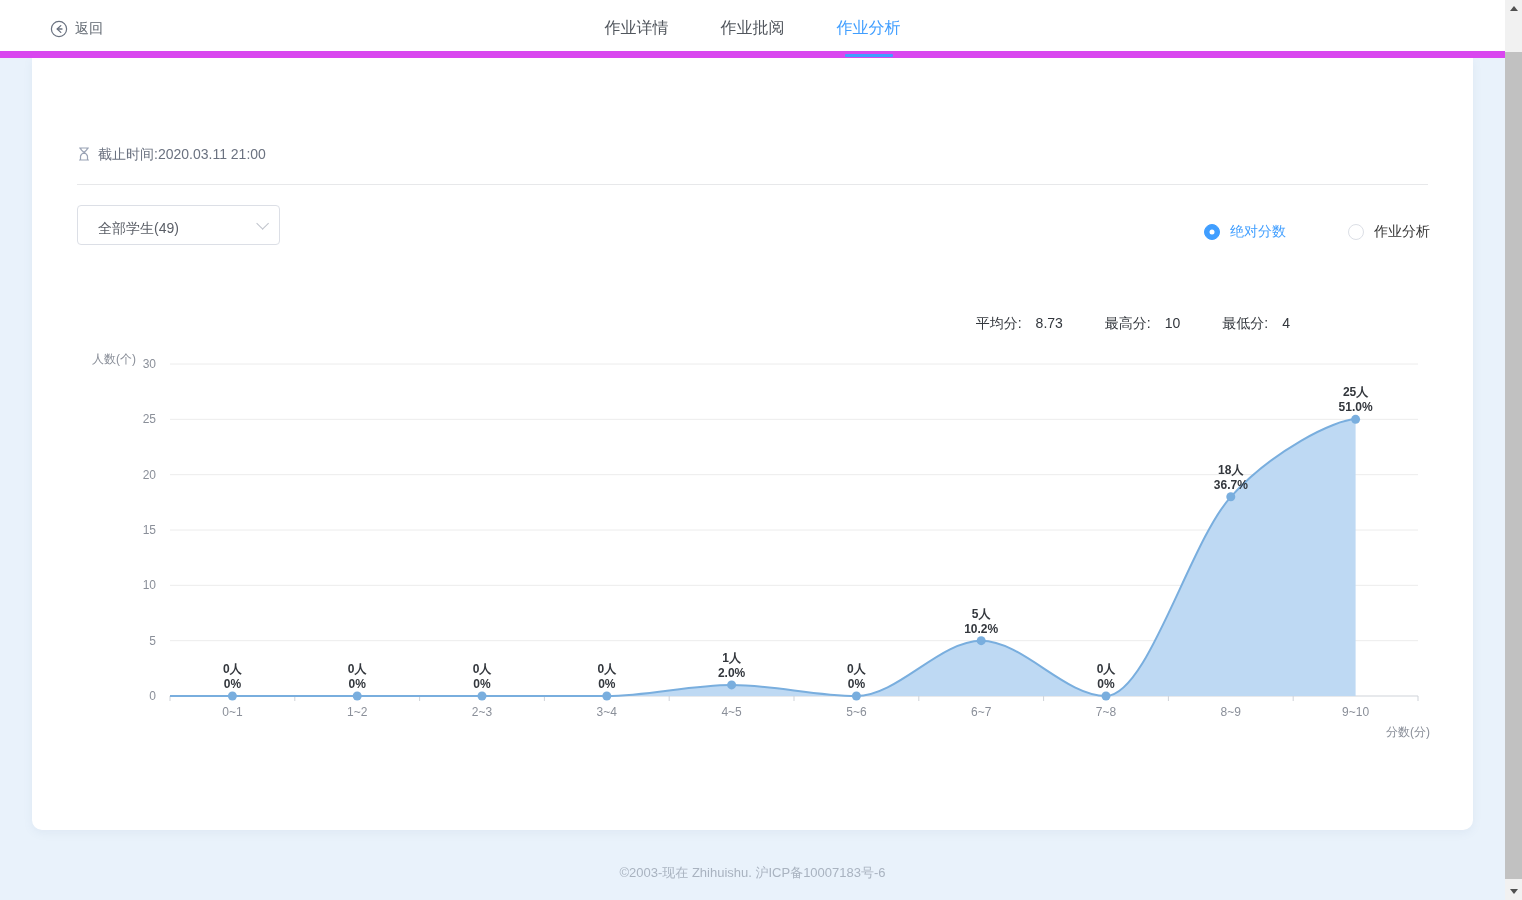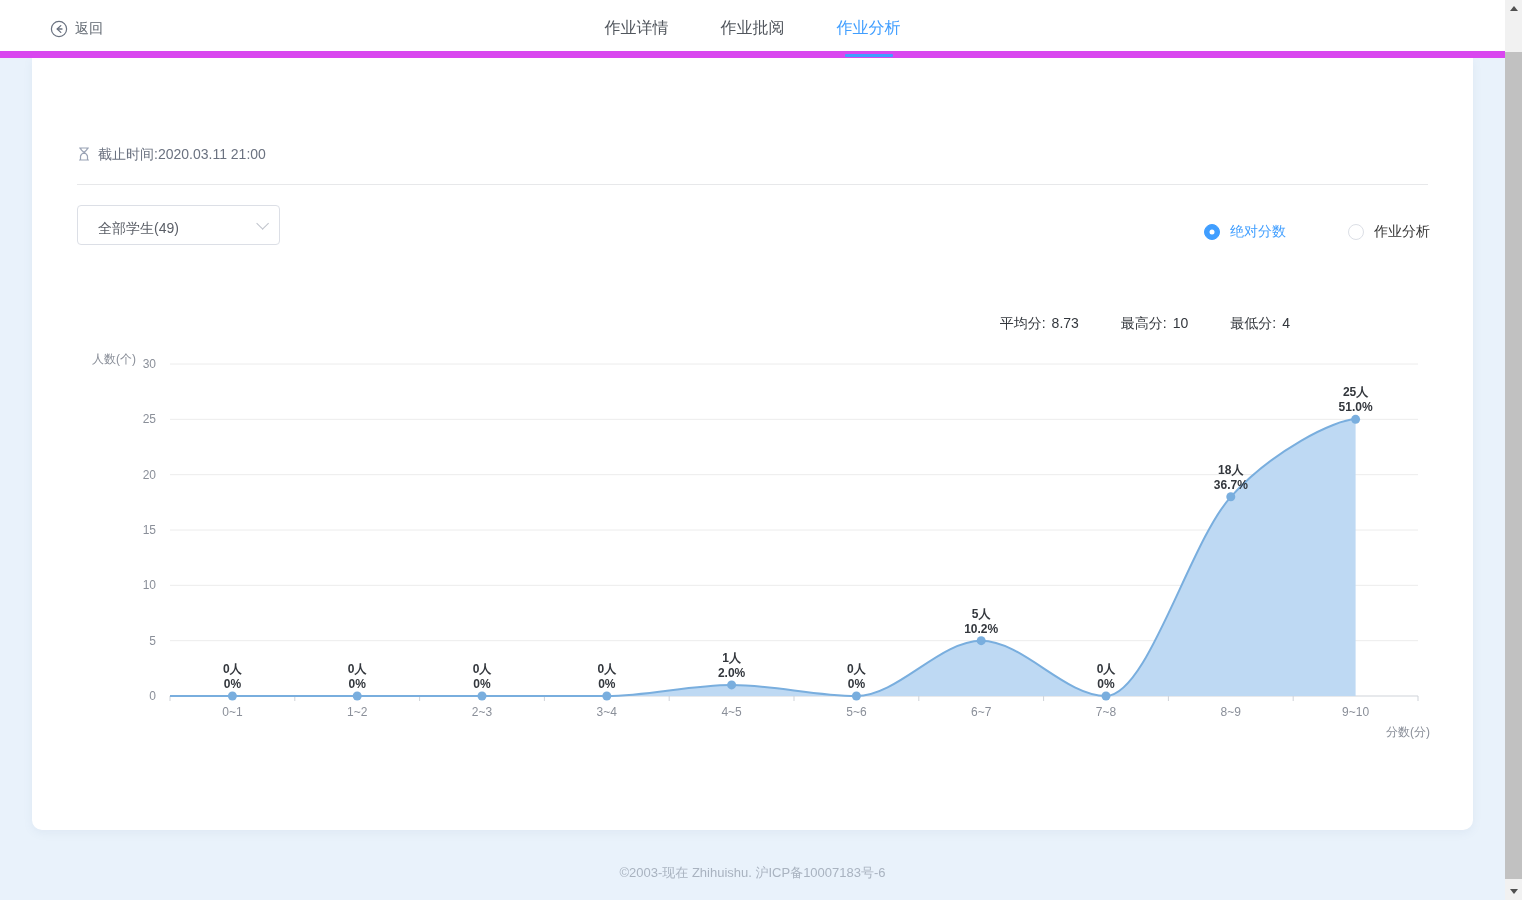--- a/index.html
+++ b/index.html
@@ -89,21 +89,21 @@
   .chart-title-row {
     position: absolute; left: 0; right: 0; top: 224px;
     display: flex; justify-content: center; align-items: baseline; gap: 10px;
   }
   .chart-title { font-size: 17px; font-weight: 500; color: #33373d; }
   .chart-subtitle { font-size: 13px; color: #33373d; }
   .stats-row {
     position: absolute; right: 183px; top: 258px;
     display: flex; gap: 42px; font-size: 14px; color: #33373d;
   }
-  .stat-value { margin-left: 6px; }
+  .stat-value { margin-left: 14px; }
   
   .chart-wrap { position: absolute; left: 0; top: 290px; width: 1441px; height: 420px; }
   svg { font-family: "Liberation Sans", "DejaVu Sans", sans-serif; }
   
   .footer {
     position: absolute; left: 0; right: 17px; bottom: 18px;
     text-align: center; font-size: 13px; color: #a9b3c0;
   }
   
   .scrollbar {

